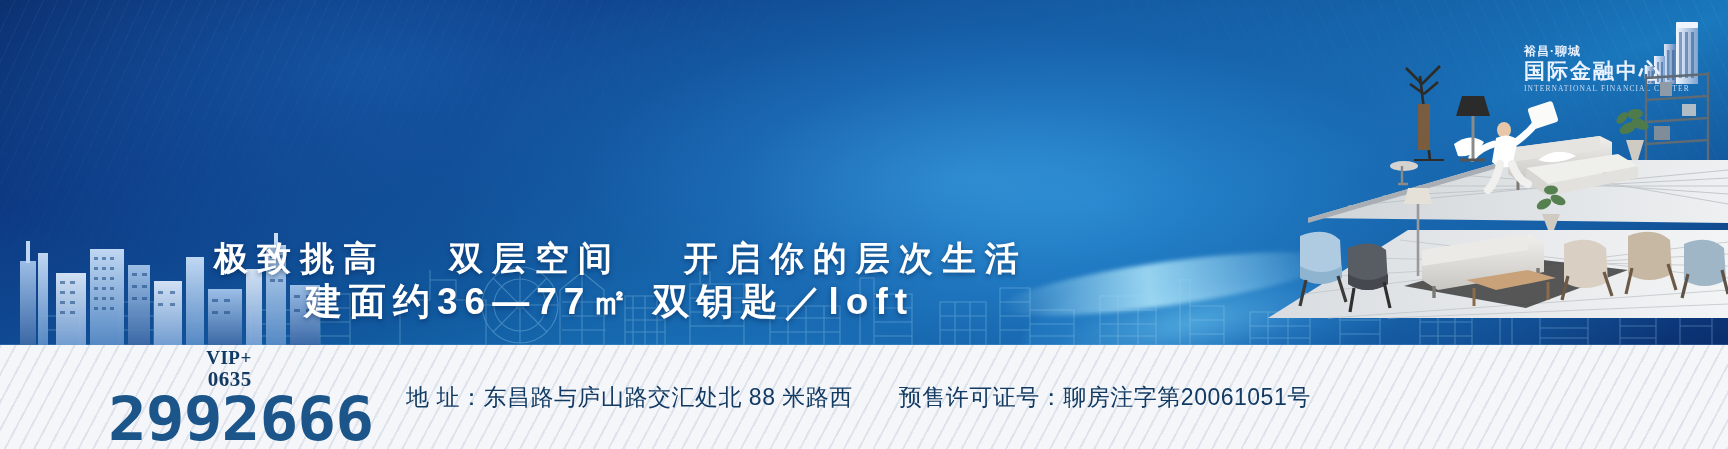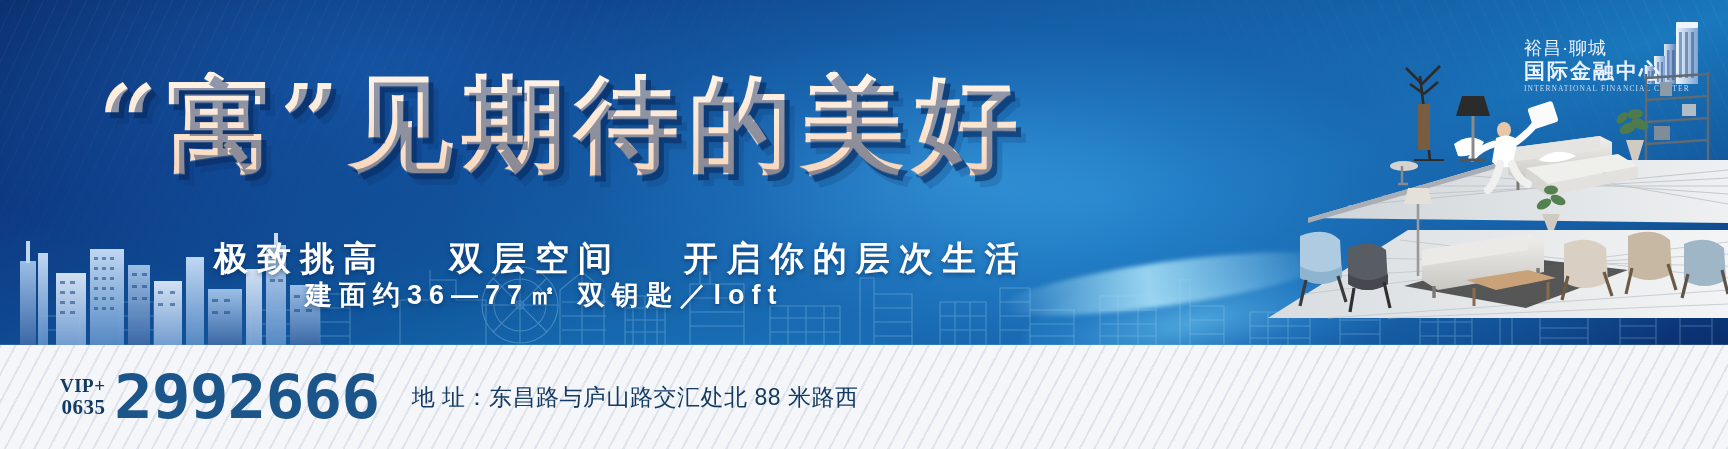--- a/index.html
+++ b/index.html
@@ -72,46 +72,46 @@
   
   .sub1{
     position:absolute;left:214px;top:236px;
     font-size:34px;letter-spacing:9px;color:#ffffff;font-weight:700;white-space:nowrap;
     text-shadow:0 2px 5px rgba(3,30,70,.5);
     text-align:center;
   }
   .sub1 .gap{display:inline-block;width:26px;}
   .sub2{
     position:absolute;left:305px;top:277px;
-    font-size:27px;letter-spacing:7px;color:#ffffff;font-weight:700;white-space:nowrap;
+    font-size:37px;letter-spacing:7px;color:#ffffff;font-weight:700;white-space:nowrap;
     text-shadow:0 2px 5px rgba(3,30,70,.5);
   }
 
   
   .logo{position:absolute;right:18px;top:20px;width:186px;height:74px;}
   .logo-text{position:absolute;left:0;bottom:0;width:132px;text-align:left;color:#eaf2ff;}
-  .logo-l1{font-size:18px;letter-spacing:1px;font-weight:400;line-height:1.25;white-space:nowrap;}
+  .logo-l1{font-size:12px;letter-spacing:1px;font-weight:700;line-height:1.25;white-space:nowrap;}
   .logo-l2{font-size:21px;letter-spacing:2px;font-weight:700;line-height:1.15;white-space:nowrap;}
   .logo-l3{font-family:"Liberation Serif","DejaVu Serif",serif;font-size:7.5px;letter-spacing:1.1px;line-height:1.4;white-space:nowrap;color:#cddcf4;}
   .logo-tower{position:absolute;right:2px;bottom:6px;width:62px;height:66px;}
   .logo-tower svg{display:block;width:100%;height:100%;}
 
   
   .scene{position:absolute;right:0;top:18px;width:520px;height:320px;}
   .scene svg{display:block;width:100%;height:100%;}
 
   
   .infobar{
     position:absolute;left:0;bottom:0;width:1728px;height:104px;
     background:
       repeating-linear-gradient(118deg, rgba(206,214,226,.55) 0px, rgba(206,214,226,.55) 2px, rgba(255,255,255,0) 2px, rgba(255,255,255,0) 13px),
       #f4f6f9;
     display:flex;align-items:center;
   }
-  .phone-block{display:flex;align-items:center;margin-left:60px;}
+  .phone-block{display:flex;align-items:center;margin-left:108px;flex-direction:column;}
   .vip{
     font-family:"Liberation Serif","DejaVu Serif",serif;
     color:#123a63;line-height:1.12;text-align:right;margin-right:8px;
   }
   .vip .v1{font-size:19px;font-weight:700;letter-spacing:.5px;}
   .vip .v2{font-size:21px;font-weight:700;letter-spacing:.5px;}
   .phone{
     font-family:"DejaVu Sans Mono","Liberation Mono",monospace;
     font-size:61px;font-weight:700;color:#1b5589;letter-spacing:-1px;
     line-height:.92;
@@ -250,21 +250,20 @@
               <rect x="266" y="64" width="5" height="3"></rect>
             <rect x="282" y="80" width="6" height="3"></rect>
               <rect x="294" y="80" width="6" height="3"></rect>
             <rect x="282" y="94" width="6" height="3"></rect>
               <rect x="294" y="94" width="6" height="3"></rect>
           </g>
         </g>
       </svg>
     </div>
 
-    <div class="headline">“寓”见期待的美好</div>
 
     <div class="sub1">
       <span>极致挑高</span>
       <span class="gap"></span>
       <span>双层空间</span>
       <span class="gap"></span>
       <span>开启你的层次生活</span>
     </div>
 
     <div class="sub2">建面约36—77㎡ 双钥匙／loft</div>
@@ -469,16 +468,17 @@
     <div class="phone-block">
       <div class="vip">
         <div class="v1">VIP+</div>
         <div class="v2">0635</div>
       </div>
       <div class="phone">2992666</div>
     </div>
 
     <div class="info-items">
       <div class="info-item">地 址：东昌路与庐山路交汇处北 88 米路西</div>
+      <div class="info-item">预售许可证号：聊房注字第20061051号</div>
     </div>
 
   </div>
 </div>
 
 </body></html>

